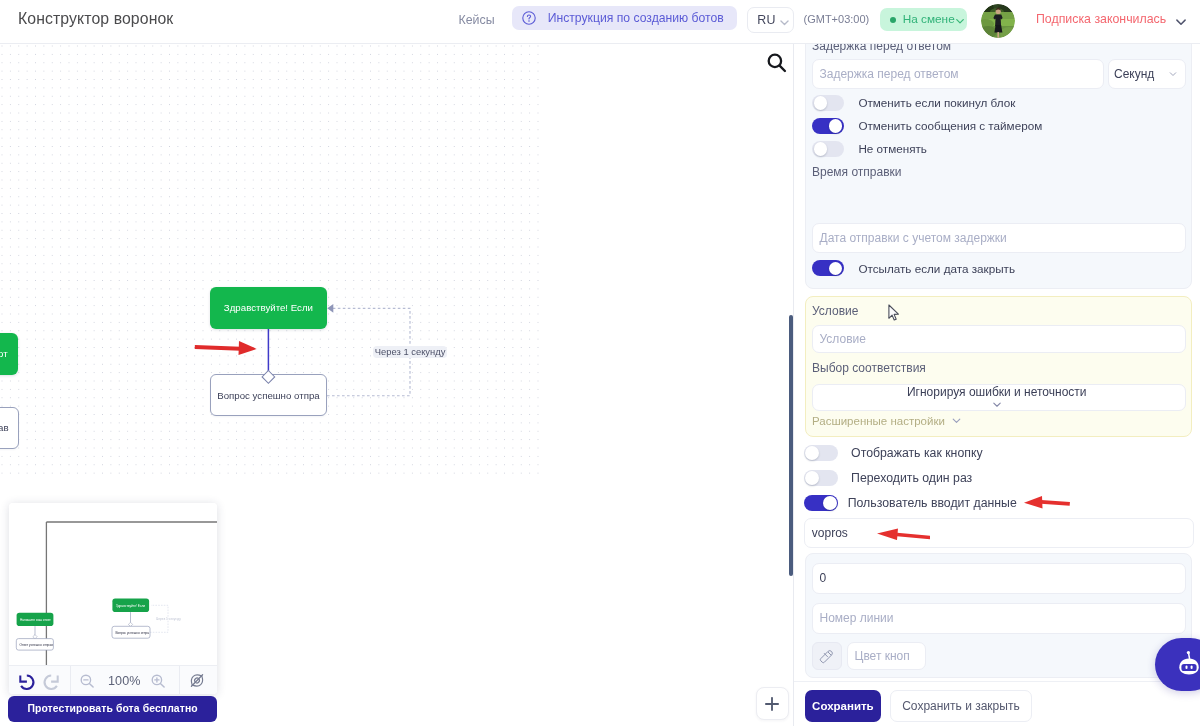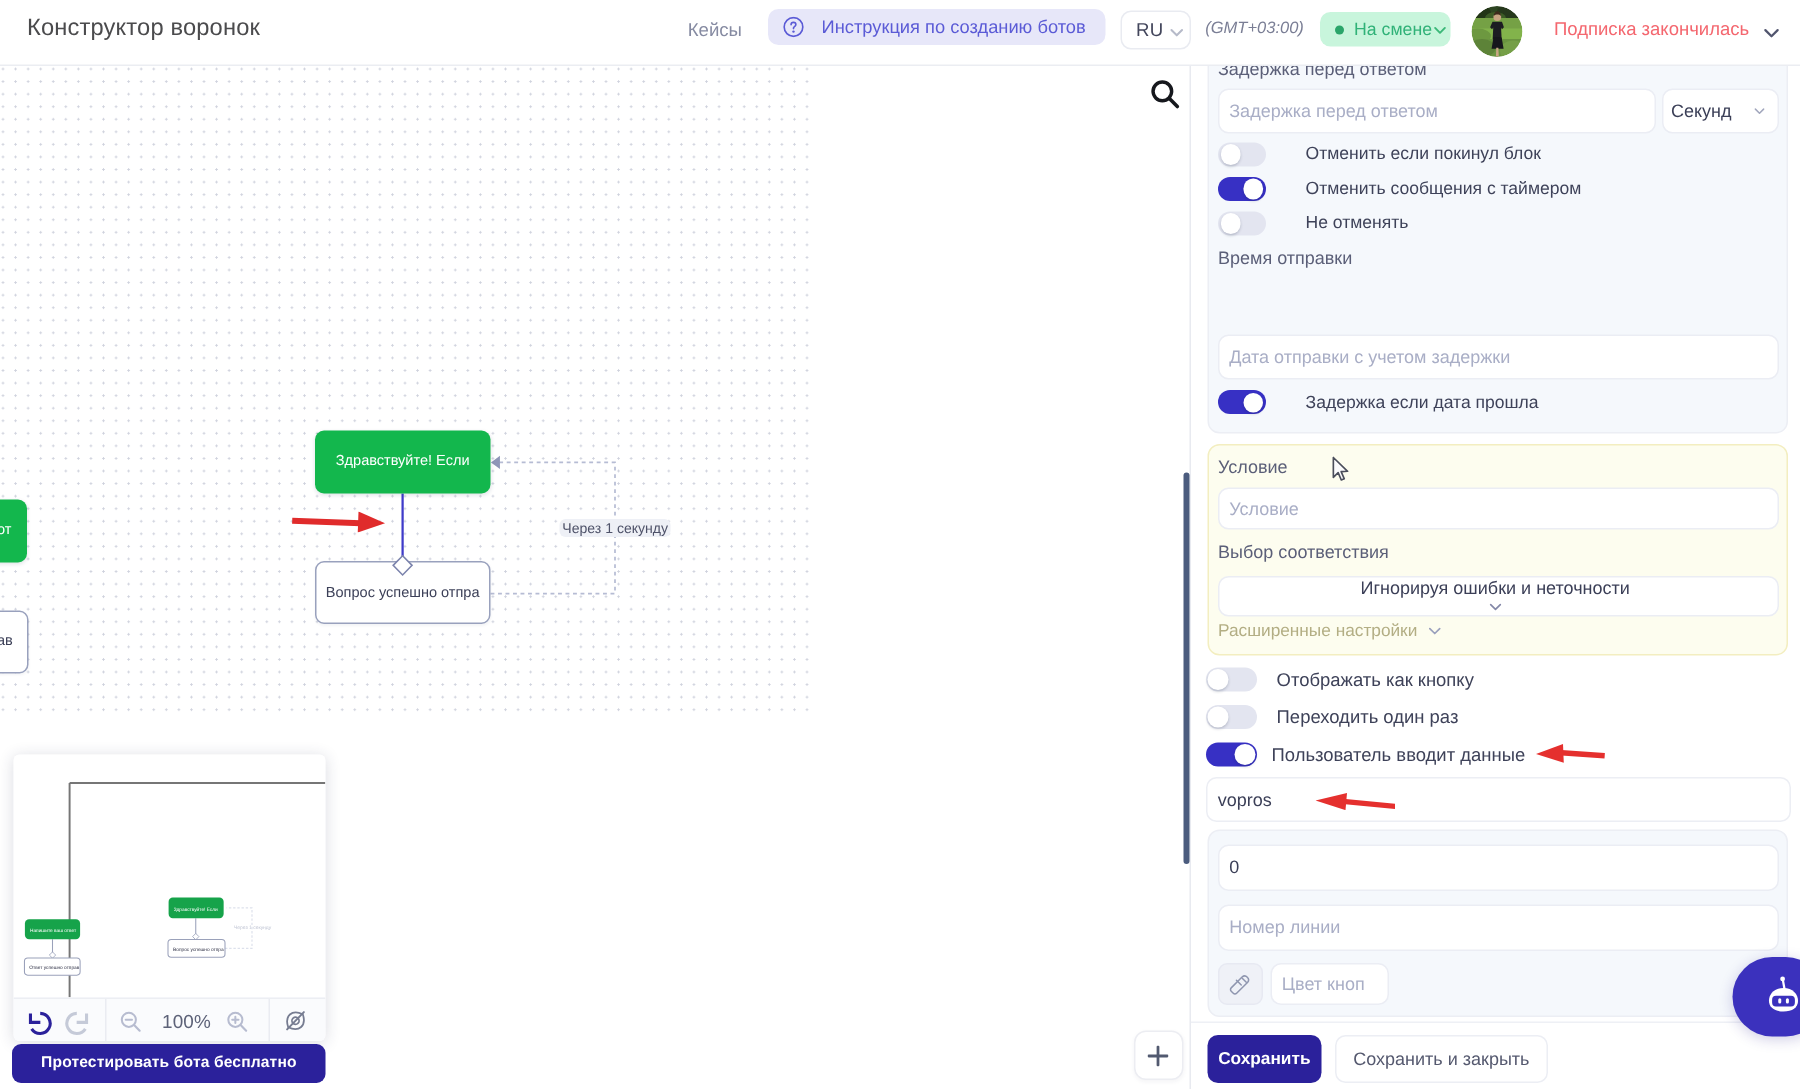--- a/index.html
+++ b/index.html
@@ -21,21 +21,21 @@
   .instr { position:absolute; left:511.5px; top:5.9px; width:225px; height:24.6px;
            background:#e7e7f9; border-radius:7px; }
   .qicon-wrap { position:absolute; left:10px; top:5.4px; display:block; }
   .instr-label { position:absolute; left:36.2px; top:5.6px; font-size:12.2px; color:#5b5bd6;
                  white-space:nowrap; }
   .langsel { position:absolute; left:746.7px; top:6.7px; width:46.9px; height:26.8px;
              border:1px solid #e9ebf1; border-radius:7px; background:#fff; }
   .lang-value { position:absolute; left:9.6px; top:5.4px; font-size:12.4px; color:#43465c;
                 font-weight:500; letter-spacing:.2px; }
   .lang-chev { position:absolute; left:30.5px; top:7.3px; display:block; }
-  .gmt { position:absolute; left:803.5px; top:12.8px; font-size:11px; color:#7a7e95;font-style:italic; }
+  .gmt { position:absolute; left:803.5px; top:12.8px; font-size:11px; color:#7a7e95; }
   .shift { position:absolute; left:880.4px; top:7.5px; width:86.4px; height:23px;
            background:#c8f5dc; border-radius:7px; }
   .shiftdot { position:absolute; left:9.6px; top:9px; width:6px; height:6px; border-radius:50%;
               background:#2aa56a; display:block; }
   .shift-label { position:absolute; left:22.3px; top:4.5px; font-size:11.8px; color:#30b278;
                  white-space:nowrap; }
   .shift-chev { position:absolute; left:73.6px; top:5.6px; display:block; }
   .avatar { position:absolute; left:980.6px; top:3.9px; width:34px; height:34px; border-radius:50%;
             overflow:hidden; }
   .sub { position:absolute; left:1036px; top:12.3px; font-size:12.35px; color:#f4676f;
@@ -86,21 +86,21 @@
   .inp { background:#fff; border:1px solid #ebedf4; border-radius:7px; height:30px;
          display:flex; align-items:center; padding:0 6.5px; font-size:12px; color:#3b3f57; }
   .inp .ph { color:#a9aec6; }
   .tg { width:32.4px; height:16.8px; border-radius:8.4px; position:relative; flex:none; }
   .tg.off { background:#e3e5f0; }
   .tg.on { background:#3730c4; }
   .tg i { position:absolute; top:1.85px; width:13.1px; height:13.1px; border-radius:50%;
           background:#fff; display:block; box-shadow:0 1px 2px rgba(20,30,60,.22); }
   .tg.off i { left:1.85px; }
   .tg.on i { left:16.6px; }
-  .tgrow { display:flex; align-items:center; gap:26px; }
+  .tgrow { display:flex; align-items:center; gap:14px; }
   .tglabel { font-size:11.7px; color:#3e4259; }
   .optlabel { font-size:12.3px; color:#3e4259; }
   .footer { position:absolute; left:0; top:637px; width:407px; height:45px; background:#fff;
             border-top:1px solid #eef0f5; display:flex; align-items:center; padding-left:10.8px;
             padding-top:4.5px; gap:8.9px; }
   .btn-primary { background:#2b219b; color:#fff; border-radius:7px; height:32.4px; width:76.2px;
                  display:flex; align-items:center; justify-content:center; font-size:11.5px;
                  font-weight:bold; }
   .btn-secondary { background:#fff; color:#55596f; border:1px solid #eceef4; border-radius:7px;
                    height:32.4px; width:142.1px; display:flex; align-items:center;
@@ -370,21 +370,21 @@
         </div>
 
         <div class="lbl" style="position:absolute;left:6px;top:145.5px;">Время отправки</div>
         <div class="inp" style="position:absolute;left:6px;top:204.3px;width:374px;height:30px;">
           <span class="ph">Дата отправки с учетом задержки</span>
         </div>
         <div class="tgrow" style="position:absolute;left:6px;top:240.7px;">
           <span class="tg on">
               <i></i>
             </span>
-          <span class="tglabel">Задержка если дата прошла</span>
+          <span class="tglabel">Отсылать если дата закрыть</span>
         </div>
       </div>
 
       <div style="position:absolute;left:11px;top:251.7px;width:387px;height:141px;background:#fdfdef;border:1px solid #f3eec0;border-radius:8px;">
         <div class="lbl" style="position:absolute;left:6px;top:7px;">Условие</div>
         <div class="inp" style="position:absolute;left:6px;top:28.6px;width:374px;height:28px;">
           <span class="ph">Условие</span>
         </div>
         <div class="lbl" style="position:absolute;left:6px;top:64.6px;">Выбор соответствия</div>
         <div class="inp" style="position:absolute;left:6px;top:87.3px;width:374px;height:27px;justify-content:space-between;padding-right:11px;flex-direction:column;">

